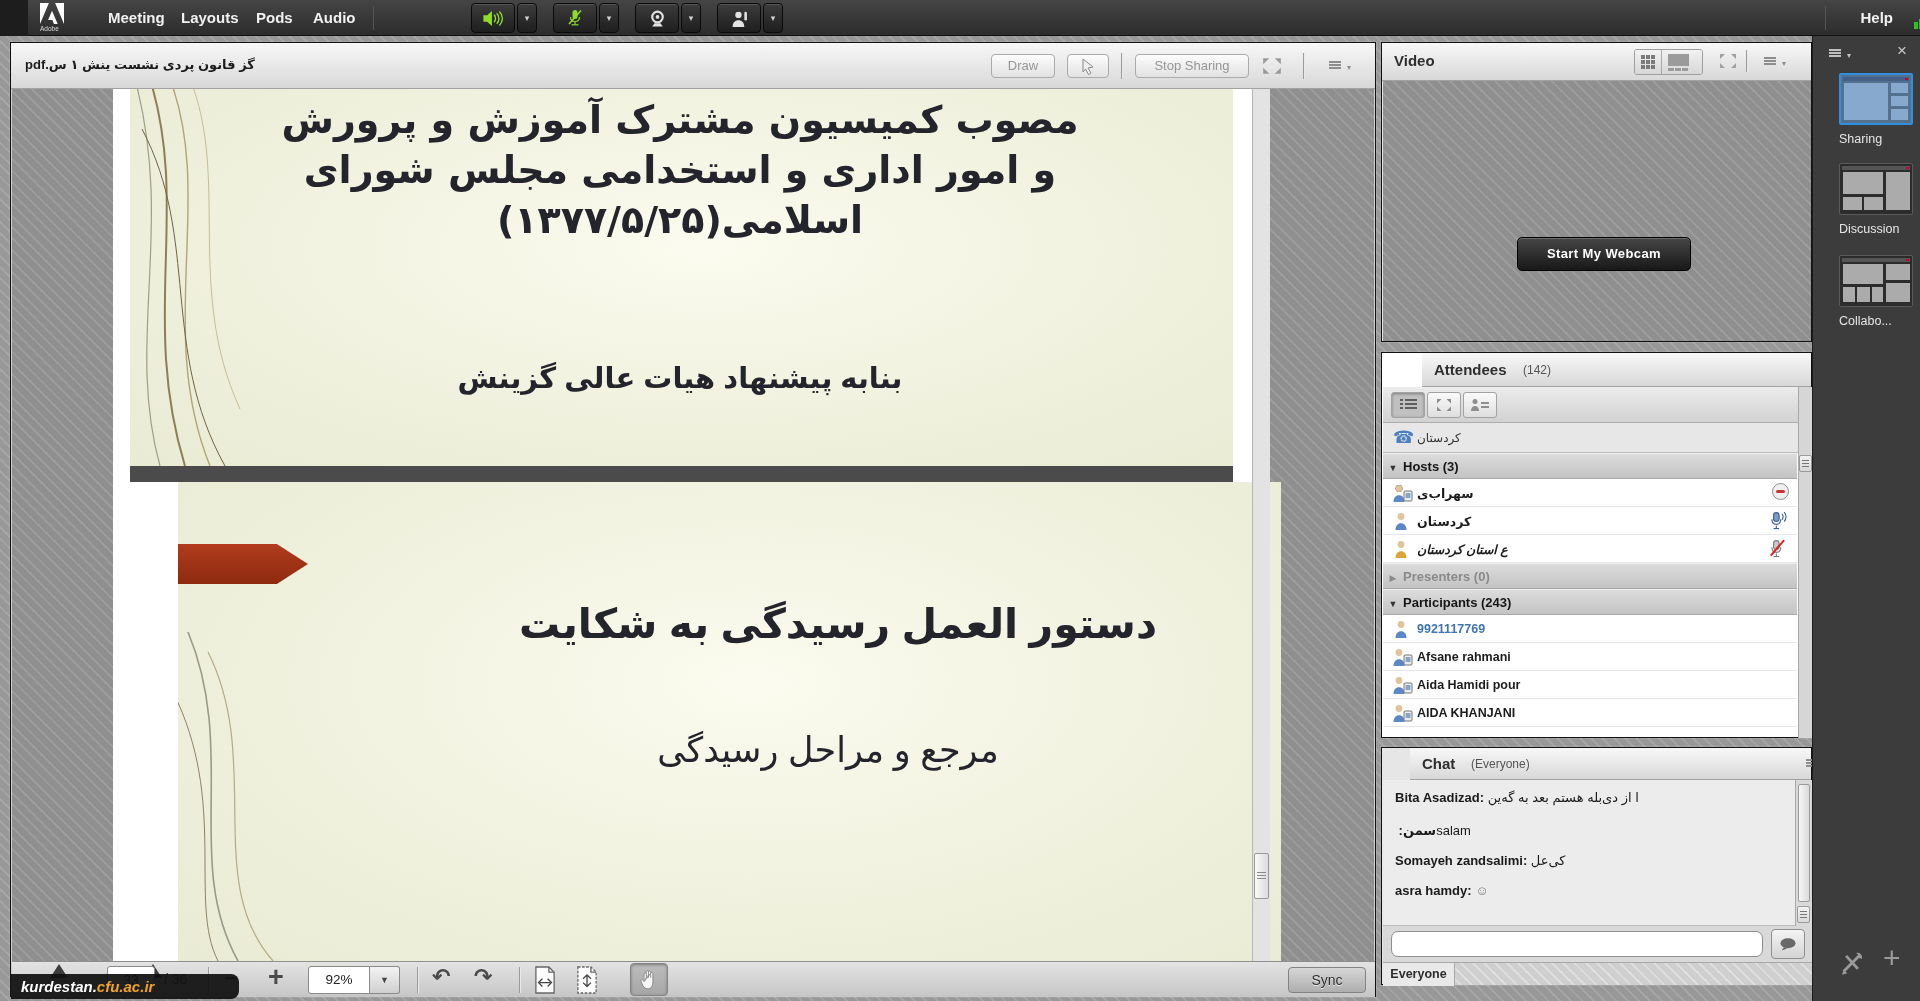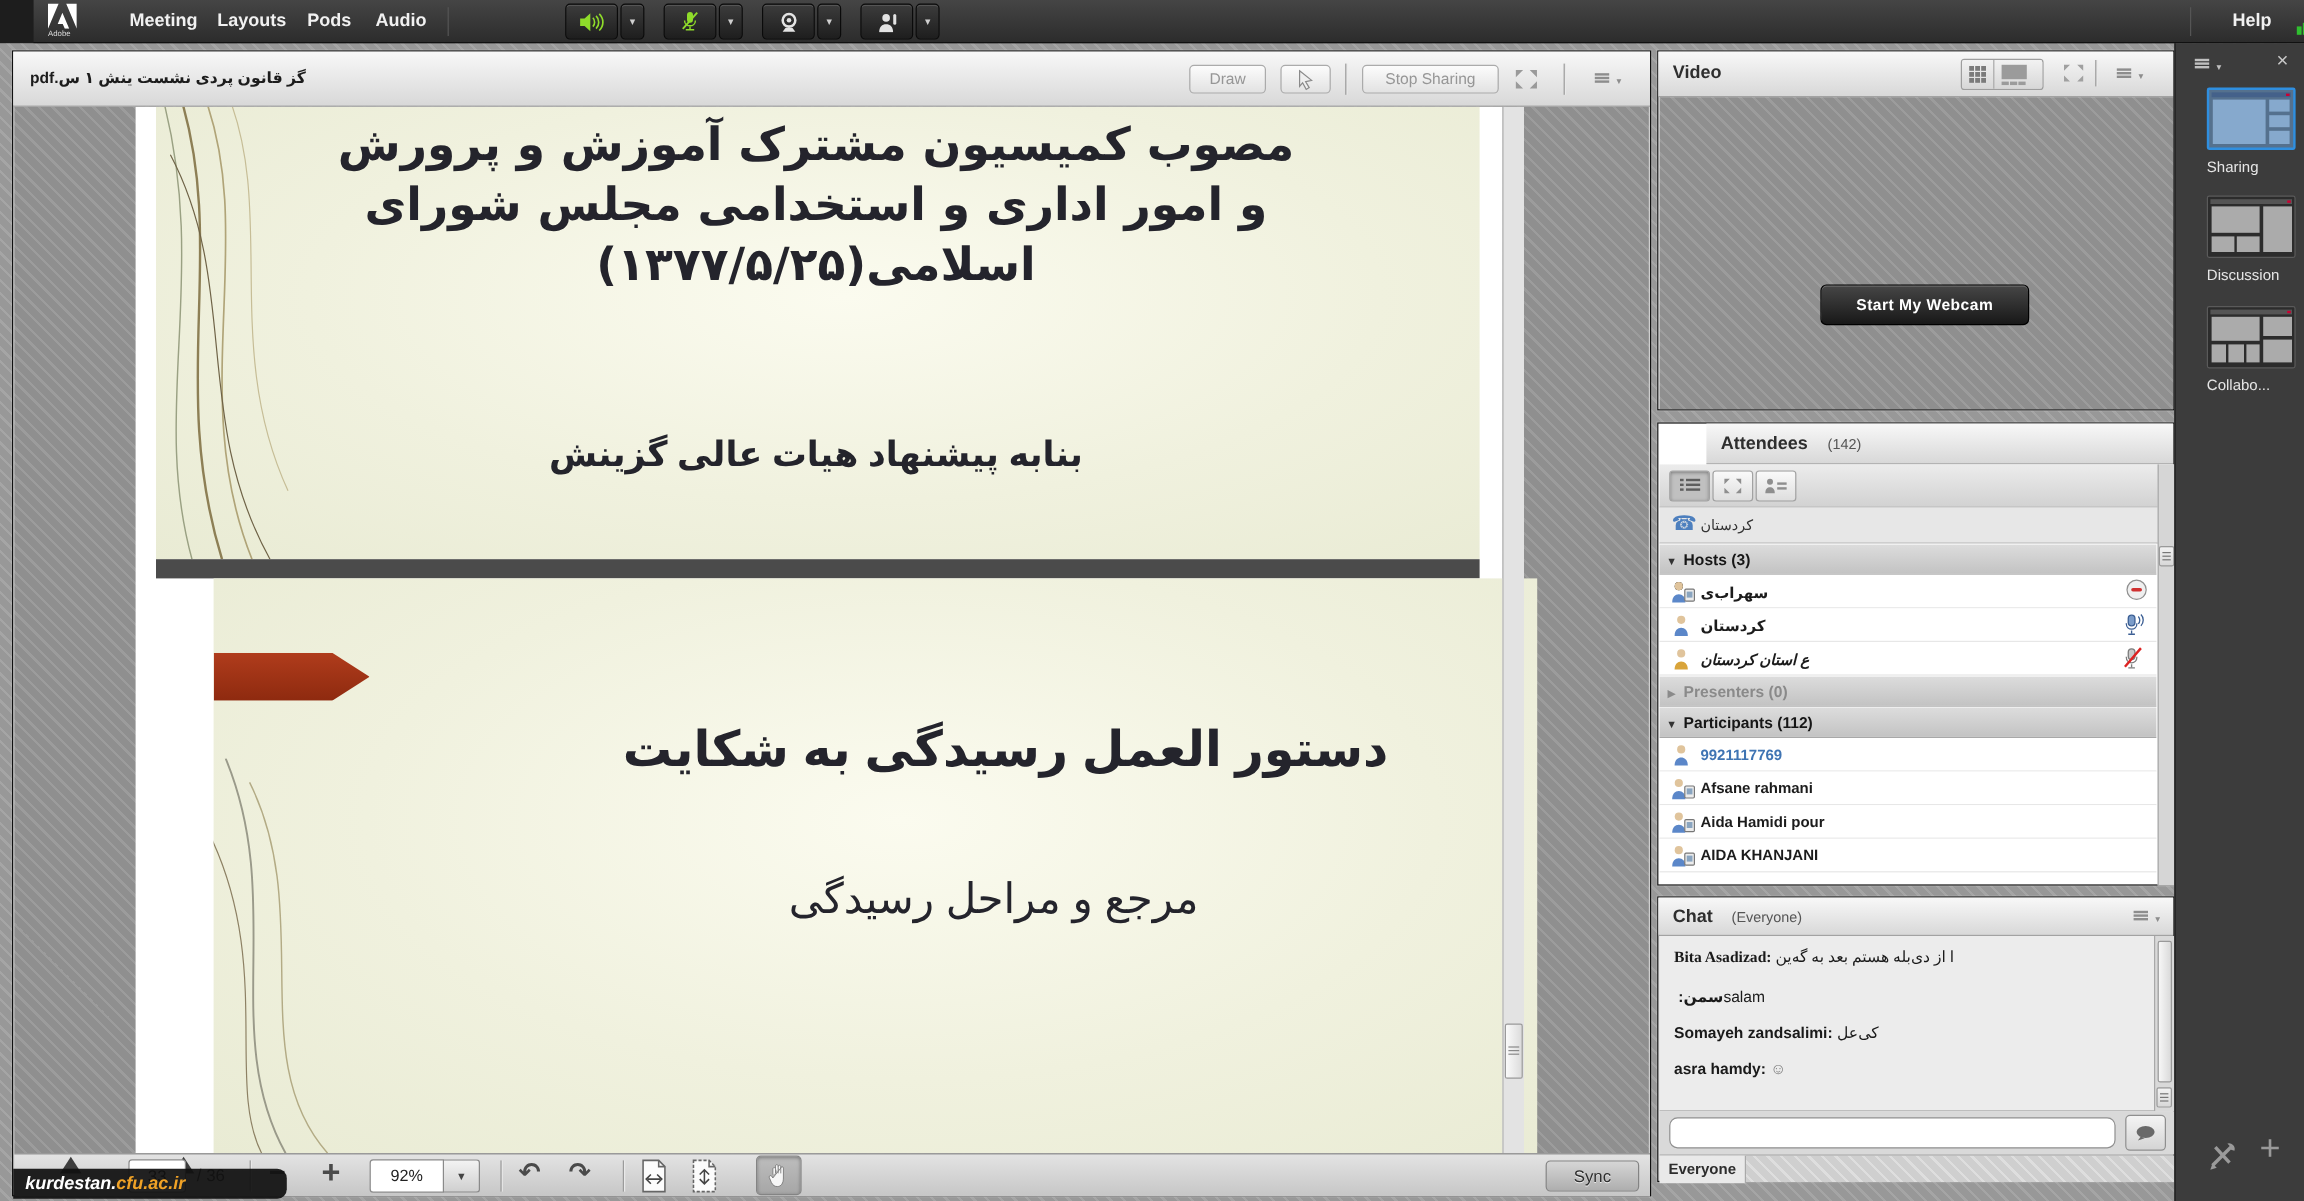--- a/index.html
+++ b/index.html
@@ -457,21 +457,21 @@
             <line x1="1.5" y1="15" x2="13.5" y2="1" stroke="#d22" stroke-width="1.8"></line>
           </svg>
       </span>
     </div>
 
     <div class="sec-header" style="top:210px;color:#8a8a8a;">
       <span class="sec-tri" style="color:#8a8a8a;">▶</span><span>Presenters (0)</span>
     </div>
 
     <div class="sec-header" style="top:236px;">
-      <span class="sec-tri">▼</span><span>Participants (112)</span>
+      <span class="sec-tri">▼</span><span>Participants (243)</span>
     </div>
 
     <div class="att-row" style="top:262px;">
       <svg class="abs" style="left:8px;top:4px;" width="22" height="20" viewBox="0 0 22 20">
           <circle cx="10" cy="5.5" r="3.4" fill="#e0c49c"></circle>
           <path d="M4.5 19c0-4.5 2.4-6.8 5.5-6.8s5.5 2.3 5.5 6.8z" fill="#5b87c9"></path>
         </svg>
       <span class="att-name" style="direction:ltr;color:#3f74b3;">9921117769</span>
     </div>
     <div class="att-row" style="top:290px;">
@@ -505,33 +505,33 @@
     <div id="att-scroll">
       <div class="grip-box" style="left:0;top:68px;">
           <i></i>
           <i></i>
           <i></i>
         </div>
     </div>
   </div>
 
   <div id="chat-pod" class="pod">
-    <div class="pod-title" style="height:32px;">
+    <div class="pod-title" style="height:32px;margin-left:28px;">
       <span class="pod-title-text abs" style="left:12px;top:7px;">Chat</span>
       <span class="pod-count abs" style="left:55px;top:9px;">(Everyone)</span>
       <div class="pod-menu" style="left:396px;top:10px;">
           <i></i>
           <i></i>
           <i></i>
           <b>▾</b>
         </div>
     </div>
 
     <div id="chat-msgs">
-      <div class="msg" style="top:10px;font-family:Liberation Serif, serif;"><b>Bita Asadizad</b><span class="rtl">ا از دی‌بله هستم بعد به گه‌ین</span></div>
+      <div class="msg" style="top:10px;"><b>Bita Asadizad</b><span class="rtl">ا از دی‌بله هستم بعد به گه‌ین</span></div>
       <div class="msg" style="top:43px;"><b class="rtl">سمن</b><span>salam</span></div>
       <div class="msg" style="top:73px;"><b>Somayeh zandsalimi</b><span class="rtl">کی‌عل</span></div>
       <div class="msg" style="top:103px;"><b>asra hamdy</b><span style="color:#777;">☺</span></div>
     </div>
     <div id="chat-scroll">
       <div id="chat-thumb"></div>
       <div class="grip-box" style="left:1px;top:126px;">
           <i></i>
           <i></i>
           <i></i>

